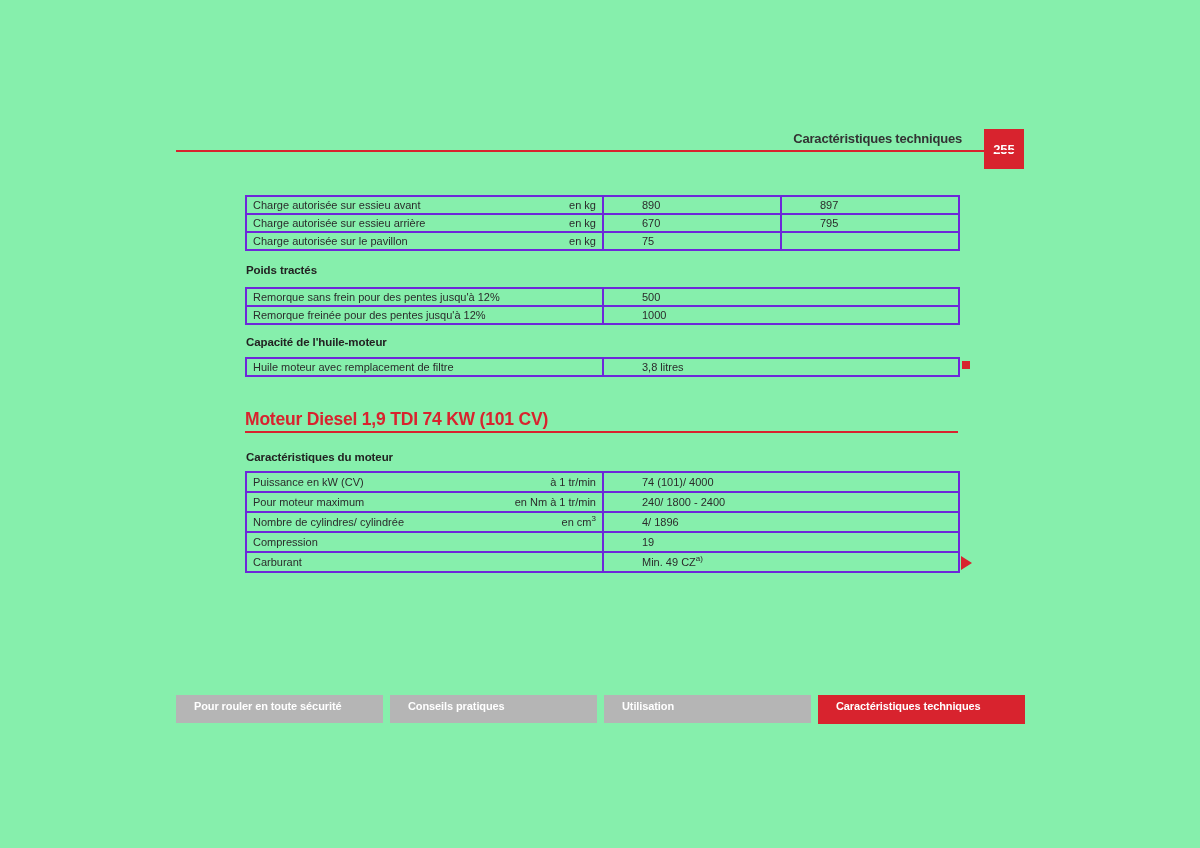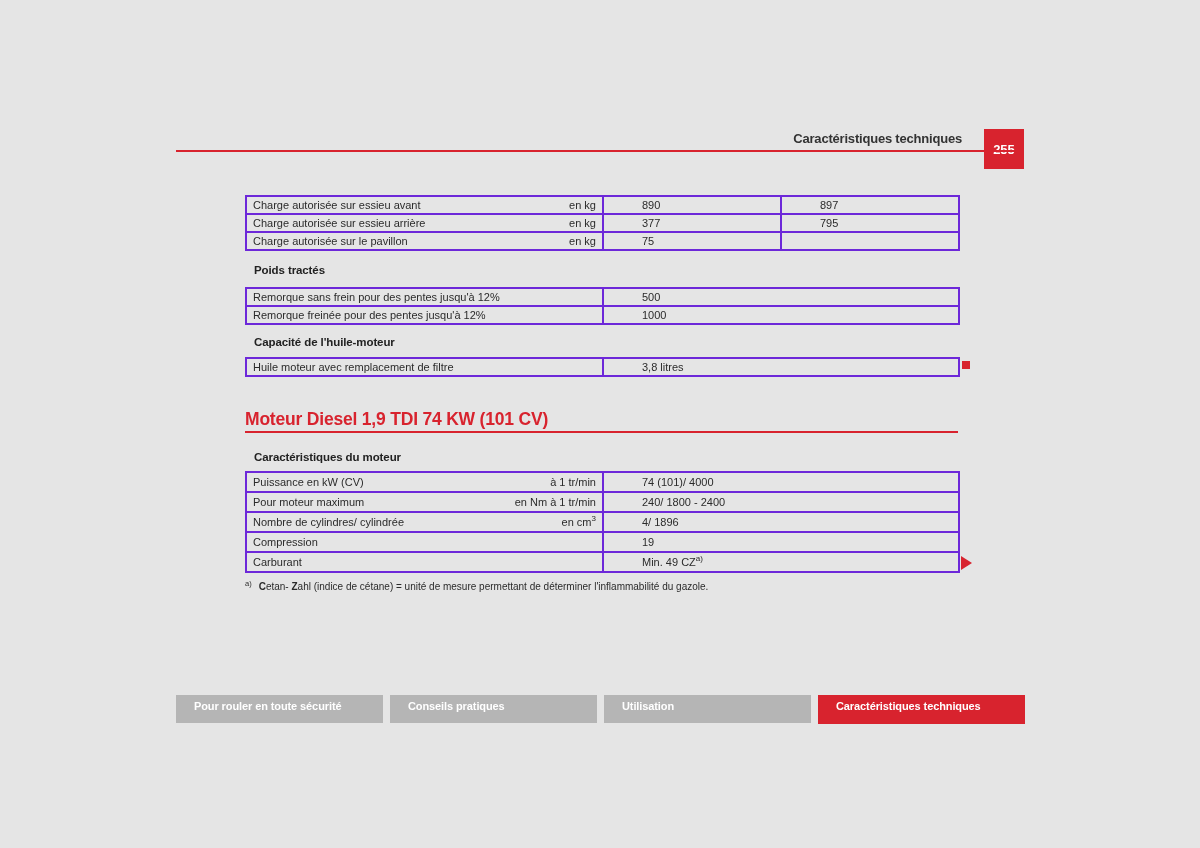--- a/index.html
+++ b/index.html
@@ -1,29 +1,29 @@
 <!DOCTYPE html>
 <html><head>
 <meta charset="utf-8">
 <style>
   * { margin:0; padding:0; box-sizing:border-box; }
   html,body { background:#ffffff; }
   body { font-family:"Liberation Sans", sans-serif; color:#2b2b2b; }
-  .page { position:relative; width:1200px; height:848px; background:#e5e5e5; overflow:hidden; }
+  .page { position:relative; width:1200px; height:848px; background:#86efac; overflow:hidden; }
 
   
   .header-title { position:absolute; left:176px; top:131px; width:786px; text-align:right;
     font-size:13px; font-weight:bold; color:#333; letter-spacing:-0.2px; }
   .page-box { position:absolute; left:984px; top:129px; width:40px; height:40px;
     background:#d8232e; color:#fff; font-size:13px; font-weight:bold;
     display:flex; align-items:center; justify-content:center; }
   .header-rule { position:absolute; left:176px; top:150px; width:848px; height:2px; background:#d8232e; }
 
   
-  .sec-head { position:absolute; left:254px; font-size:11.5px; font-weight:bold; color:#222; letter-spacing:-0.1px; }
+  .sec-head { position:absolute; left:246px; font-size:11.5px; font-weight:bold; color:#222; letter-spacing:-0.1px; }
 
   
   table.tbl { position:absolute; left:245px; width:713px; border-collapse:collapse;
     font-size:11px; color:#2b2b2b; table-layout:fixed; }
   table.tbl td { border:2px solid #6d28d9; height:18px; vertical-align:middle; overflow:hidden; white-space:nowrap; }
   table.tbl td.labelunit { padding:0 6px 0 6px; }
   table.tbl td.labelunit .cellflex { display:flex; justify-content:space-between; align-items:center; }
   table.tbl td.val { padding-left:38px;margin-top:14px; }
   sup { font-size:8px; vertical-align:super; line-height:0; }
 
@@ -74,21 +74,21 @@
       <td class="val">890</td>
       <td class="val">897</td>
     </tr>
     <tr>
       <td class="labelunit">
             <div class="cellflex">
         <span>Charge autorisée sur essieu arrière</span>
         <span>en kg</span>
             </div>
           </td>
-      <td class="val">377</td>
+      <td class="val">670</td>
       <td class="val">795</td>
     </tr>
     <tr>
       <td class="labelunit">
             <div class="cellflex">
         <span>Charge autorisée sur le pavillon</span>
         <span>en kg</span>
             </div>
           </td>
       <td class="val">75</td>
@@ -182,23 +182,20 @@
         <span>Carburant</span>
         <span><span></span><sup></sup></span>
             </div>
           </td>
       <td class="val"><span>Min. 49 CZ</span><sup>a)</sup></td>
     </tr>
   </tbody>
     </table>
   <div class="tri-marker"></div>
 
-  <div class="footnote">
-    <span class="marker">a)</span><b>C</b><span>etan- </span><b>Z</b><span>ahl </span><span>(indice de cétane) = unité de mesure permettant de déterminer l'inflammabilité du gazole.</span>
-  </div>
 
   <div class="nav">
     <div class="tab">Pour rouler en toute sécurité</div>
     <div class="tab">Conseils pratiques</div>
     <div class="tab">Utilisation</div>
     <div class="tab active">Caractéristiques techniques</div>
   </div>
 
 </div>
 

